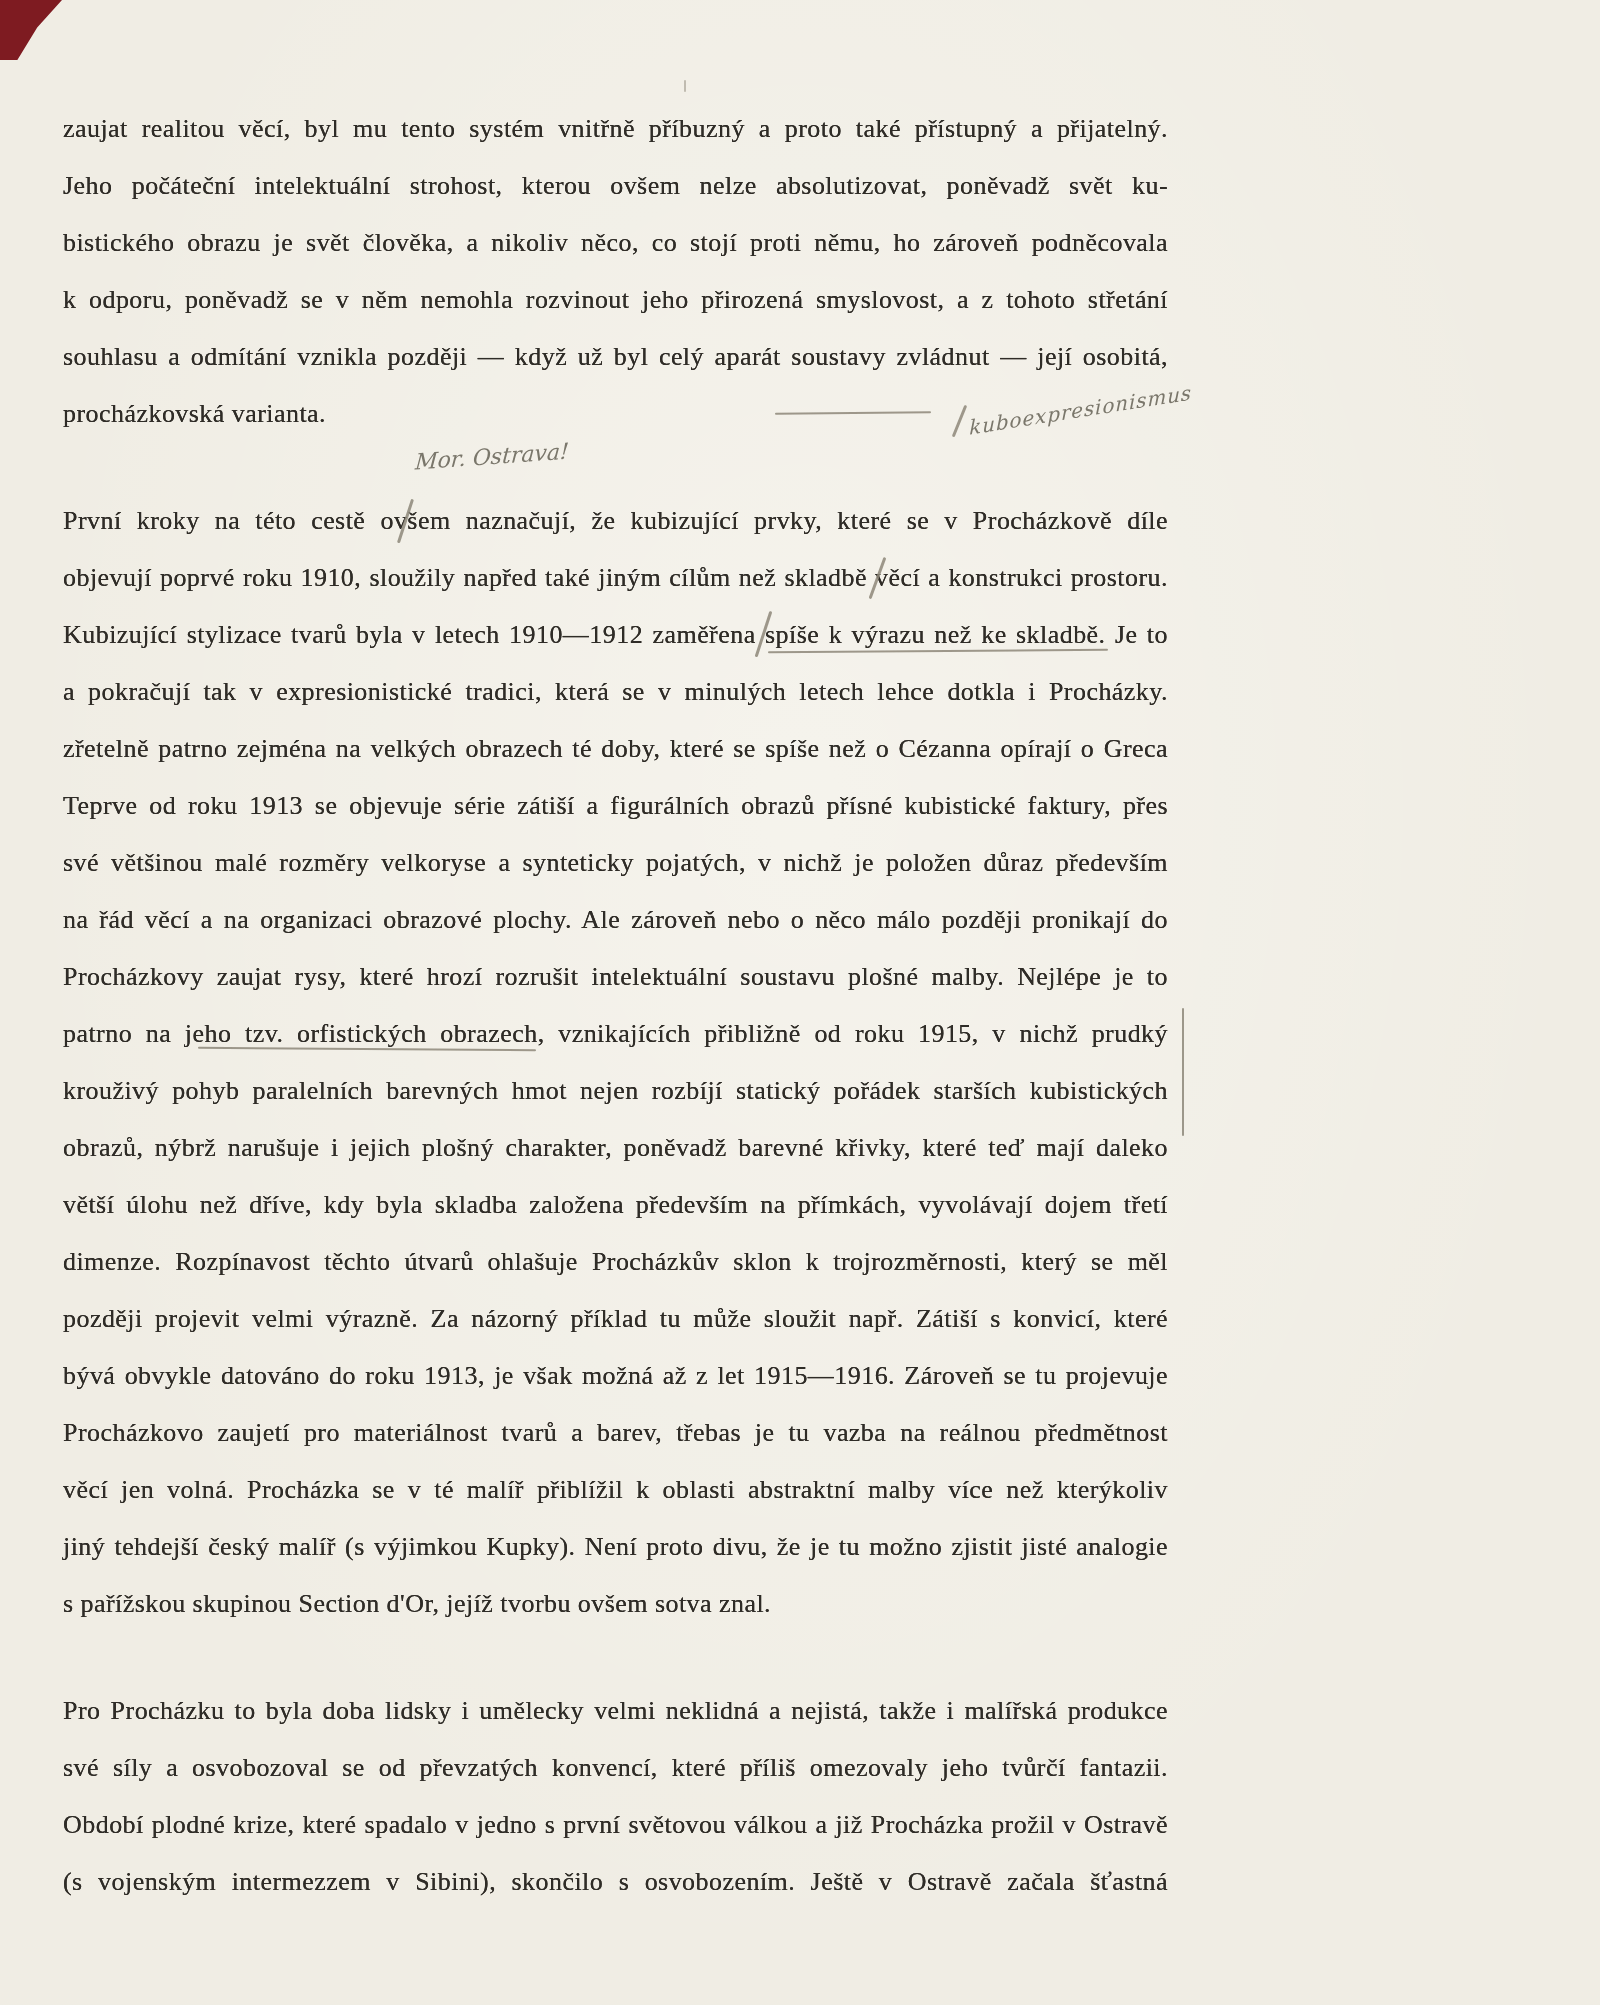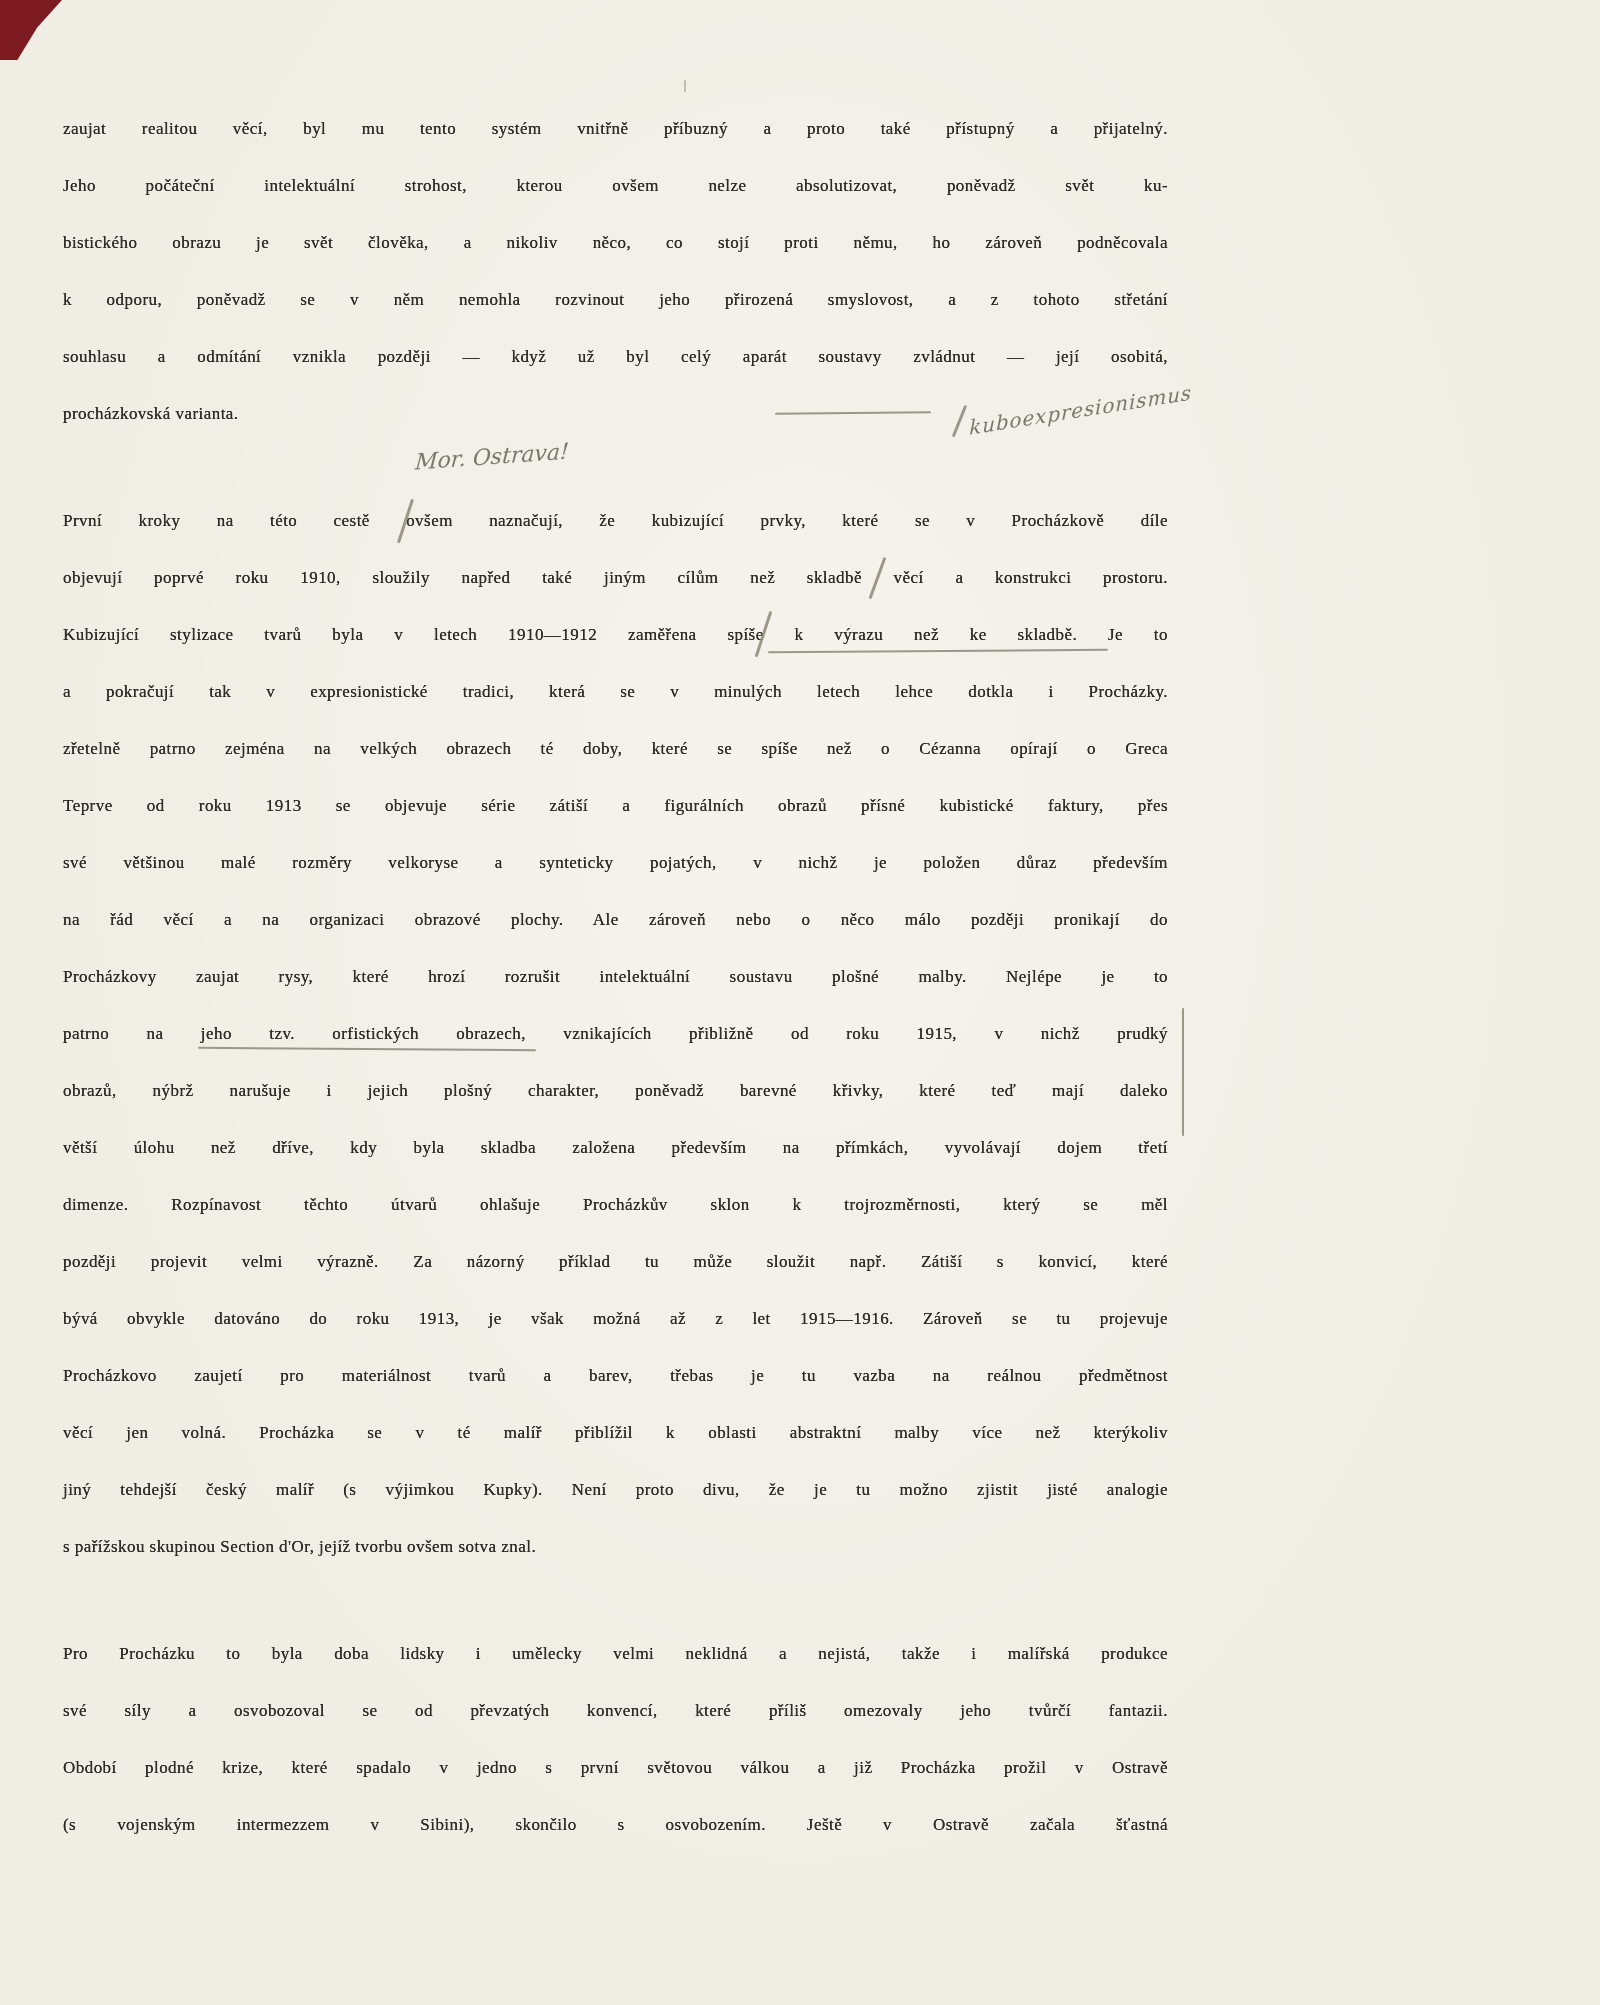--- a/index.html
+++ b/index.html
@@ -28,21 +28,21 @@
     width: 62px; height: 60px;
     background: var(--red, #7e1b21);
     clip-path: polygon(0 0, 100% 0, 60% 46%, 28% 100%, 0 100%);
   }
   .text-block {
     position: absolute;
     left: 63px;
     top: 100px;
     width: 1105px;
     color: var(--ink, #2f2c27);
-    font-size: 17px;
+    font-size: 26px;
     letter-spacing: 0.45px;
     text-shadow: 0 0 0.55px currentColor;
   }
   .par { margin: 0 0 50px 0; }
   .par:last-child { margin-bottom: 0; }
   .line {
     height: 57px;
     line-height: 57px;
     text-align: justify;
     text-align-last: justify;
@@ -105,20 +105,21 @@
         <div class="line">První kroky na této cestě ovšem naznačují, že kubizující prvky, které se v Procházkově díle</div>
         <div class="line">objevují poprvé roku 1910, sloužily napřed také jiným cílům než skladbě věcí a konstrukci prostoru.</div>
         <div class="line">Kubizující stylizace tvarů byla v letech 1910—1912 zaměřena spíše k výrazu než ke skladbě. Je to</div>
         <div class="line">a pokračují tak v expresionistické tradici, která se v minulých letech lehce dotkla i Procházky.</div>
         <div class="line">zřetelně patrno zejména na velkých obrazech té doby, které se spíše než o Cézanna opírají o Greca</div>
         <div class="line">Teprve od roku 1913 se objevuje série zátiší a figurálních obrazů přísné kubistické faktury, přes</div>
         <div class="line">své většinou malé rozměry velkoryse a synteticky pojatých, v nichž je položen důraz především</div>
         <div class="line">na řád věcí a na organizaci obrazové plochy. Ale zároveň nebo o něco málo později pronikají do</div>
         <div class="line">Procházkovy zaujat rysy, které hrozí rozrušit intelektuální soustavu plošné malby. Nejlépe je to</div>
         <div class="line">patrno na jeho tzv. orfistických obrazech, vznikajících přibližně od roku 1915, v nichž prudký</div>
+        <div class="line">krouživý pohyb paralelních barevných hmot nejen rozbíjí statický pořádek starších kubistických</div>
         <div class="line">obrazů, nýbrž narušuje i jejich plošný charakter, poněvadž barevné křivky, které teď mají daleko</div>
         <div class="line">větší úlohu než dříve, kdy byla skladba založena především na přímkách, vyvolávají dojem třetí</div>
         <div class="line">dimenze. Rozpínavost těchto útvarů ohlašuje Procházkův sklon k trojrozměrnosti, který se měl</div>
         <div class="line">později projevit velmi výrazně. Za názorný příklad tu může sloužit např. Zátiší s konvicí, které</div>
         <div class="line">bývá obvykle datováno do roku 1913, je však možná až z let 1915—1916. Zároveň se tu projevuje</div>
         <div class="line">Procházkovo zaujetí pro materiálnost tvarů a barev, třebas je tu vazba na reálnou předmětnost</div>
         <div class="line">věcí jen volná. Procházka se v té malíř přiblížil k oblasti abstraktní malby více než kterýkoliv</div>
         <div class="line">jiný tehdejší český malíř (s výjimkou Kupky). Není proto divu, že je tu možno zjistit jisté analogie</div>
         <div class="line">s pařížskou skupinou Section d'Or, jejíž tvorbu ovšem sotva znal.</div>
       </div>

